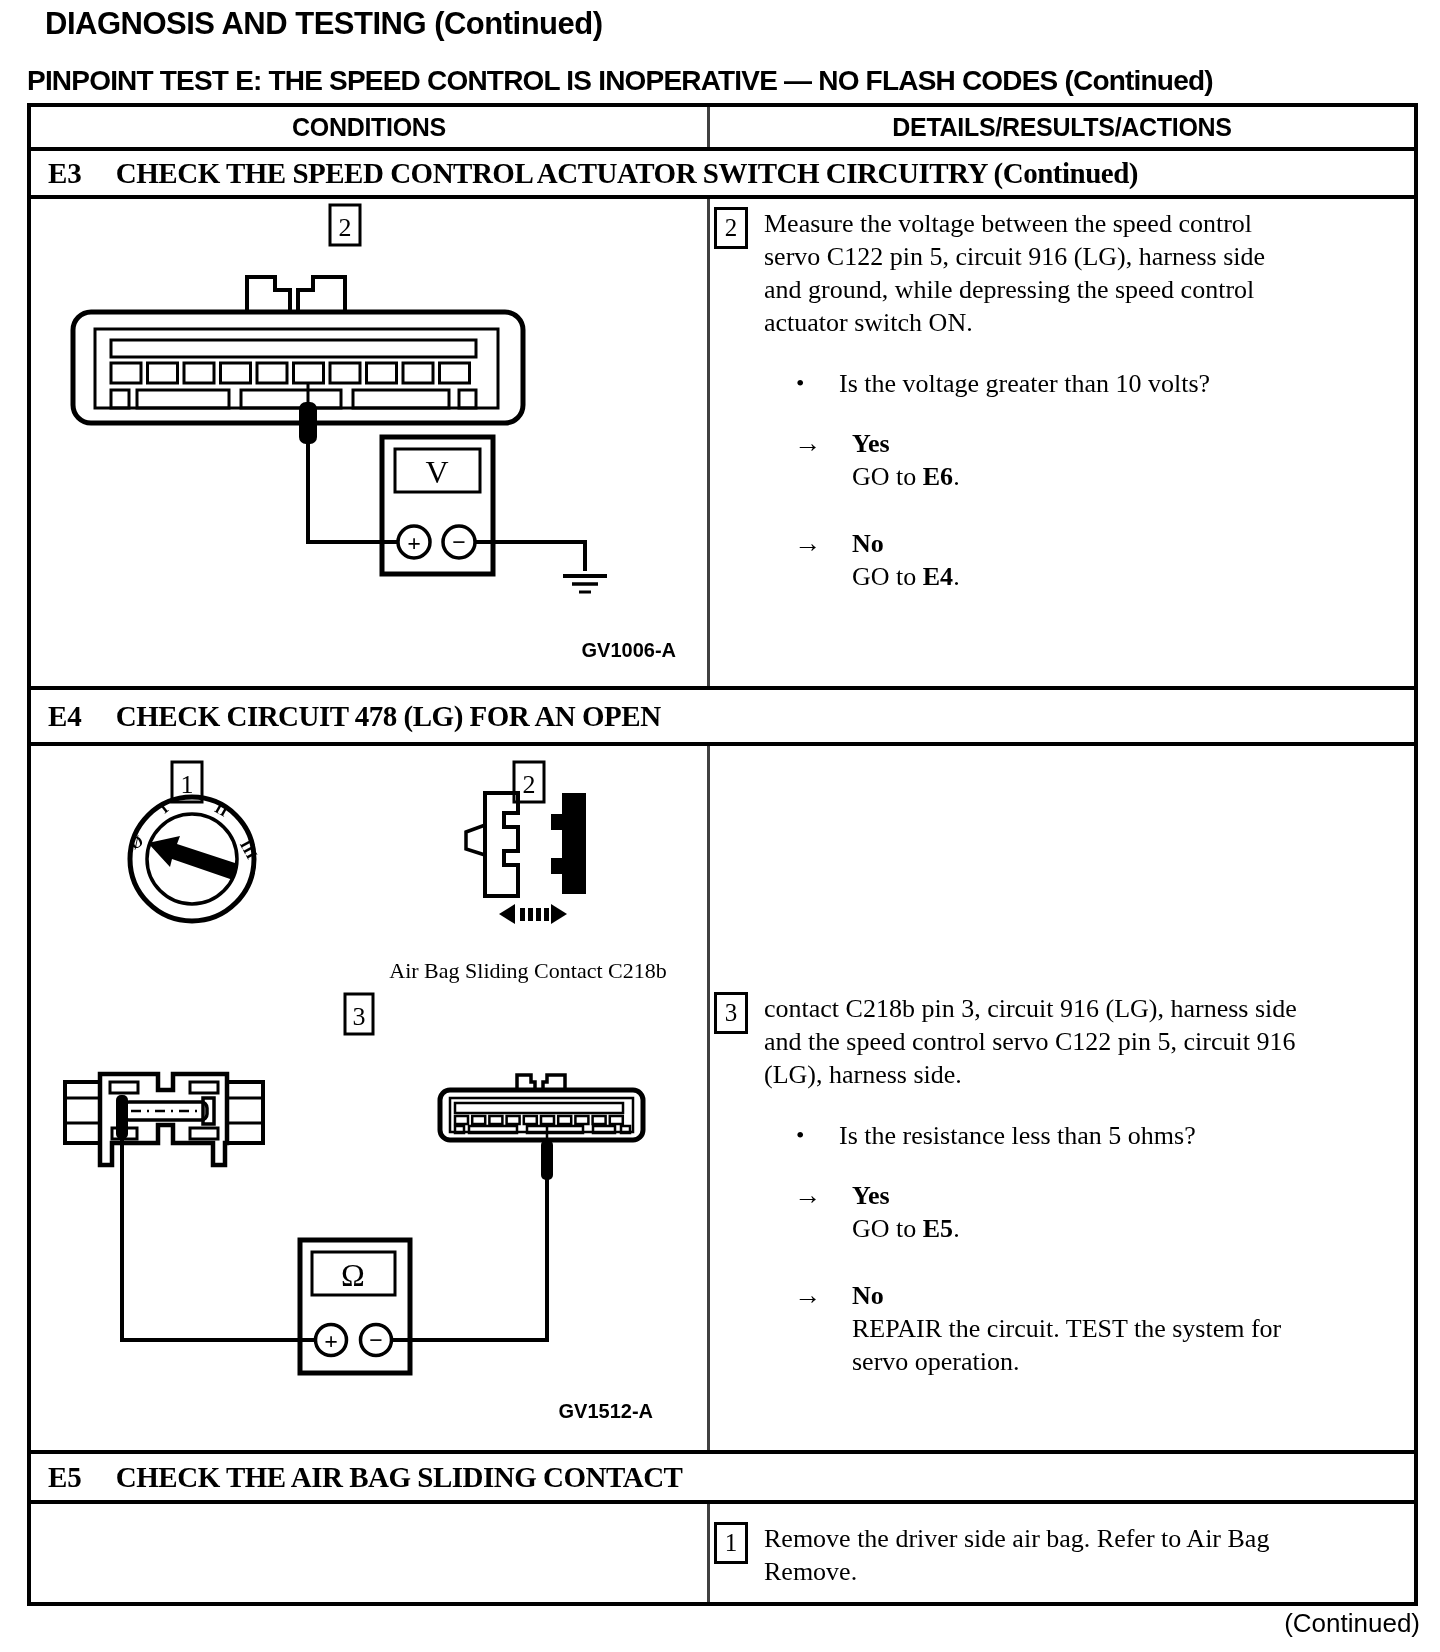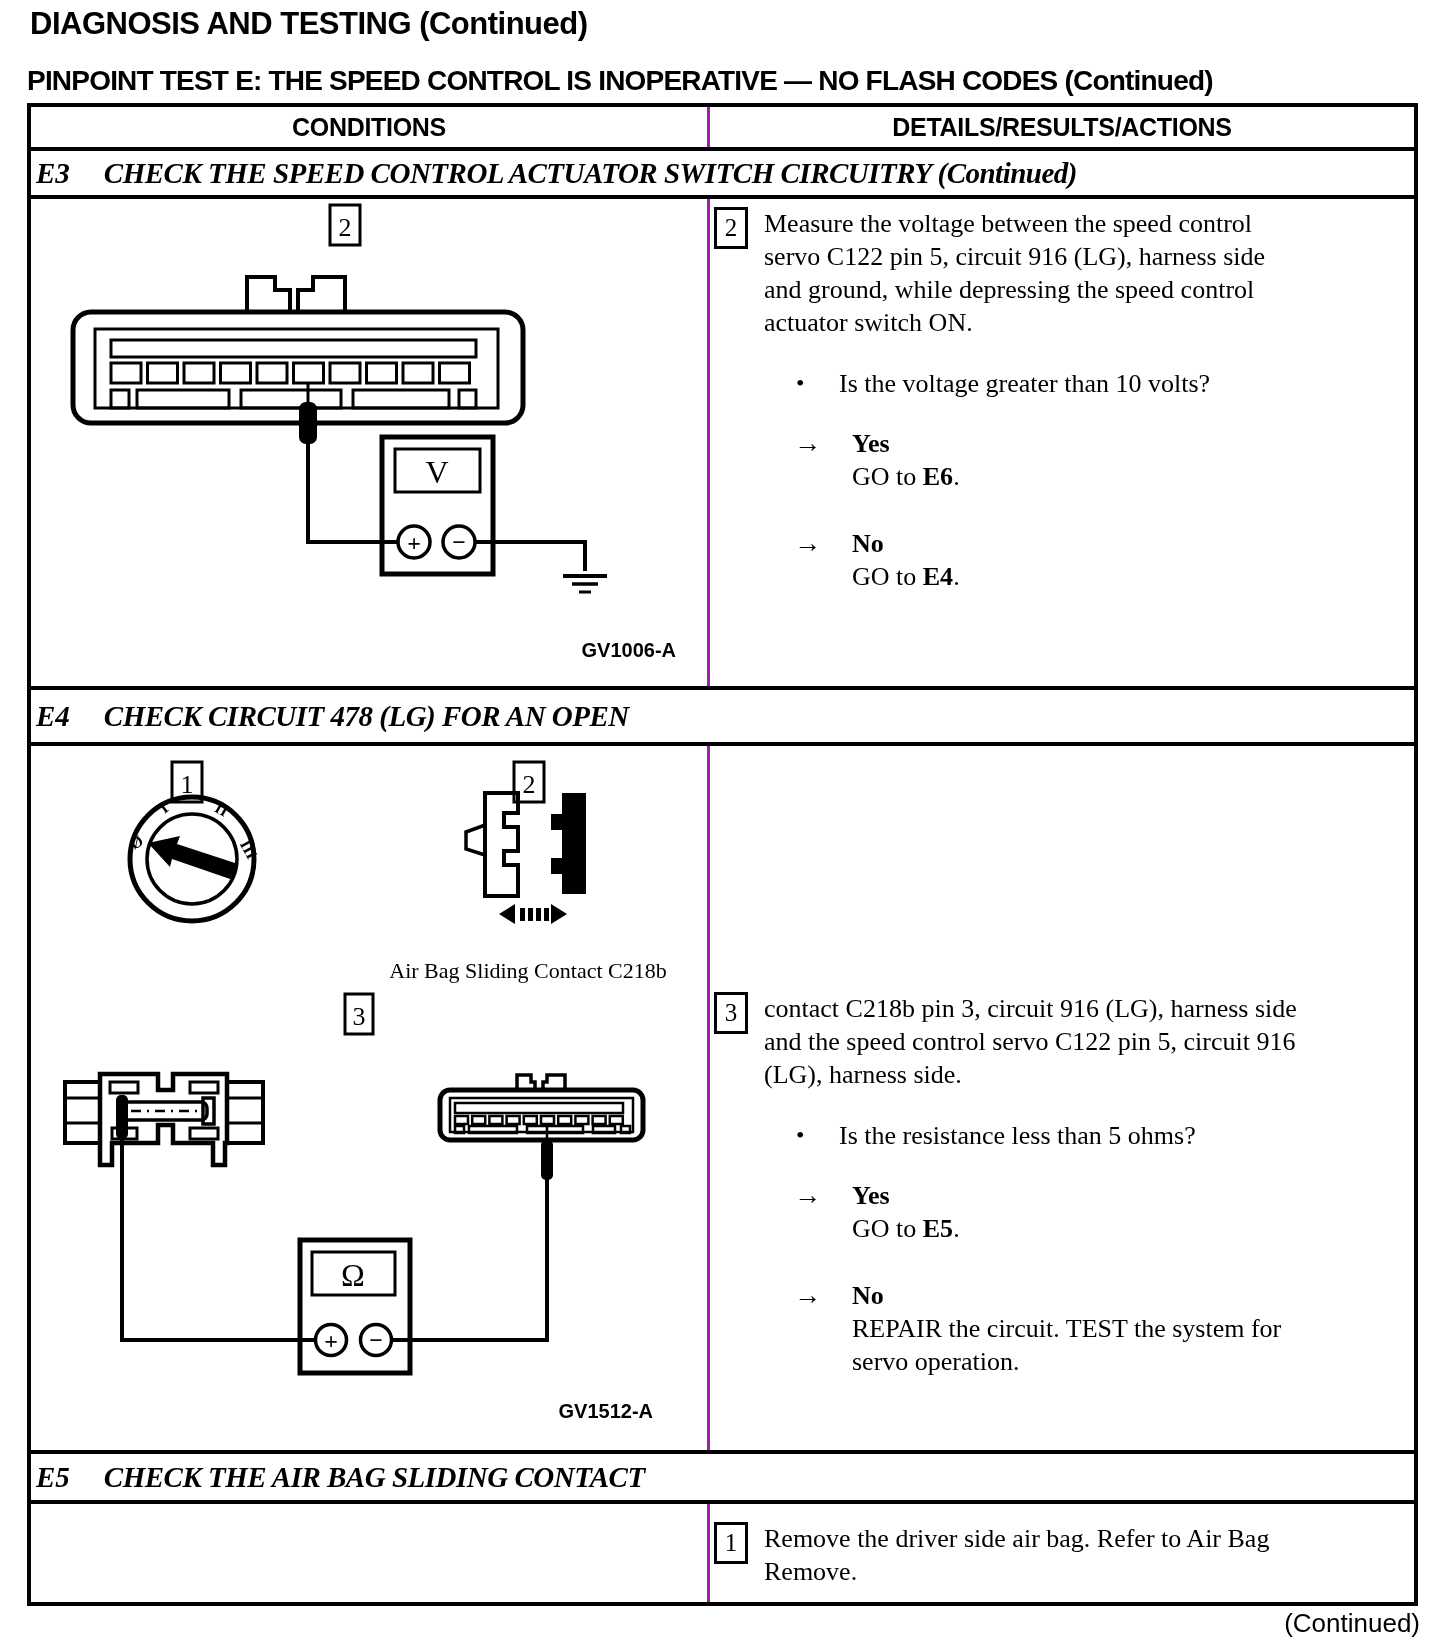--- a/index.html
+++ b/index.html
@@ -1,26 +1,26 @@
 <!DOCTYPE html>
 <html><head>
 <meta charset="utf-8">
 <style>
   html,body{margin:0;padding:0;background:#fff;}
   body{width:1440px;height:1652px;position:relative;color:#000;font-family:"Liberation Serif",serif;-webkit-font-smoothing:antialiased;}
-  .page-title{position:absolute;left:30px;top:6px;font-family:"Liberation Sans",sans-serif;font-weight:bold;font-size:31px;letter-spacing:-0.5px;}
+  .page-title{position:absolute;left:45px;top:6px;font-family:"Liberation Sans",sans-serif;font-weight:bold;font-size:31px;letter-spacing:-0.5px;}
   .page-subtitle{position:absolute;left:27px;top:57px;font-family:"Liberation Sans",sans-serif;font-weight:bold;font-size:28px;letter-spacing:-0.8px;white-space:nowrap;margin-top:8px;}
   .pinpoint-table{position:absolute;left:27px;top:103px;width:1383px;border:4px solid #000;background:#fff;}
   .trow{border-bottom:4px solid #000;display:flex;}
   .trow:last-child{border-bottom:none;}
-  .col-left{width:676px;border-right:3px solid #a21caf;position:relative;flex:none;}
+  .col-left{width:676px;border-right:3px solid #404040;position:relative;flex:none;}
   .col-right{flex:1;position:relative;}
   .header-row{height:40px;}
   .header-cell{display:flex;align-items:center;justify-content:center;font-family:"Liberation Sans",sans-serif;font-weight:bold;font-size:25px;letter-spacing:-0.3px;}
-  .band{display:flex;align-items:center;padding-left:5px;font-style:italic;}
+  .band{display:flex;align-items:center;padding-left:17px;}
   .band-e3{height:44px;}
   .band-e4{height:52px;}
   .band-e5{height:46px;}
   .band-id{font-weight:bold;font-size:29px;flex:none;}
   .band-title{font-weight:bold;font-size:29px;margin-left:34px;letter-spacing:-0.5px;white-space:nowrap;}
   .content-e3{height:487px;}
   .content-e4{height:704px;}
   .content-e5{height:98px;}
   .step{position:absolute;display:flex;align-items:flex-start;}
   .step-num{width:28px;height:36px;border:3px solid #000;display:flex;align-items:center;justify-content:center;font-size:25px;flex:none;margin-right:16px;}

